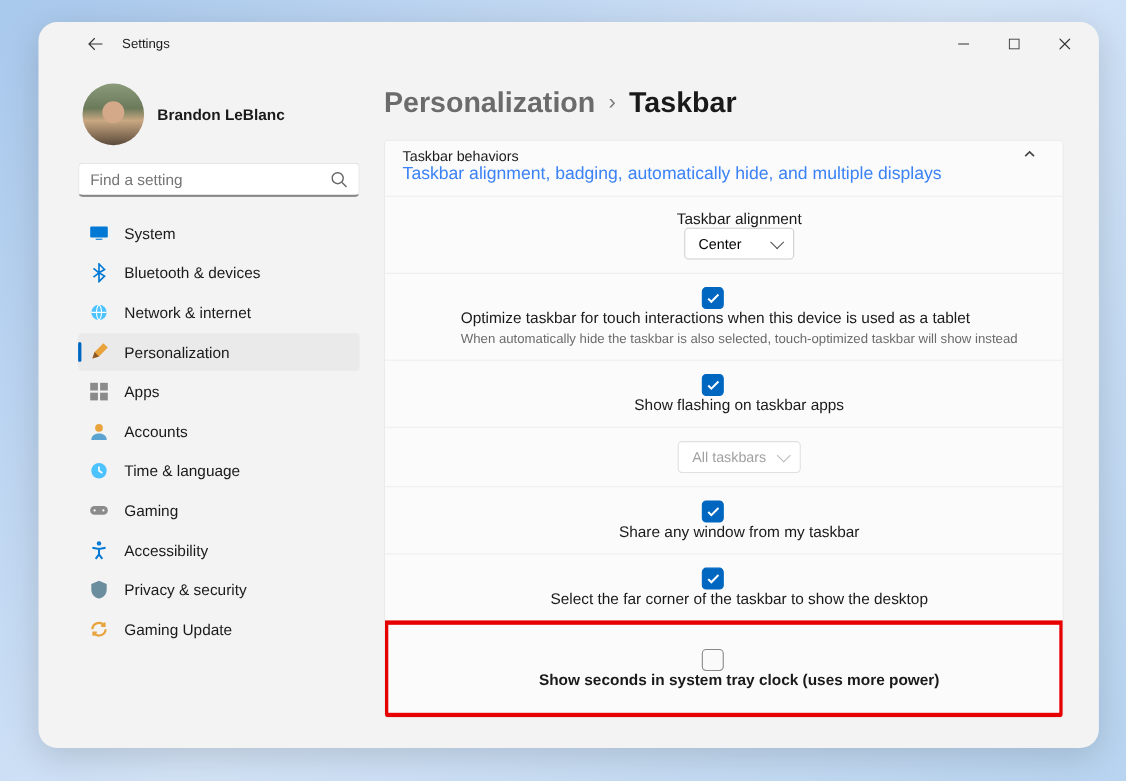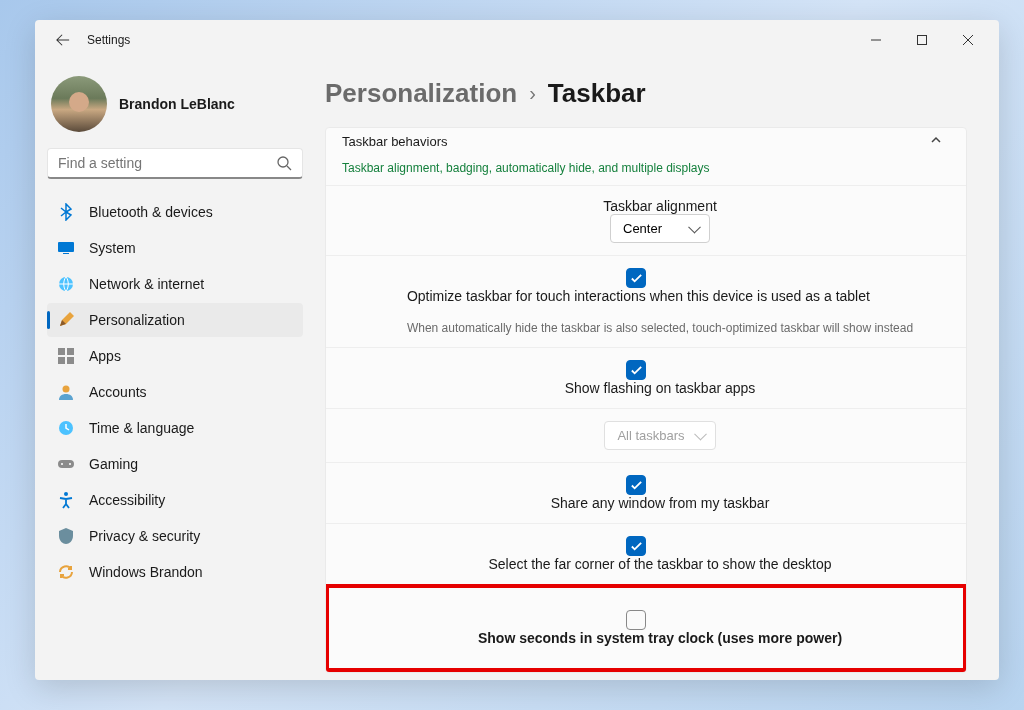--- a/index.html
+++ b/index.html
@@ -1,17 +1,17 @@
 <!DOCTYPE html>
 <html><head>
 <meta charset="utf-8">
 <style>
 * { box-sizing: border-box; margin: 0; padding: 0; font-family: "Segoe UI", sans-serif; }
 body { background: linear-gradient(135deg, #a8c8ec 0%, #d4e4f7 50%, #b8d4f0 100%); width: 1024px; height: 710px; overflow: hidden; position: relative; }
-.window { position: absolute; top: 20px; left: 35px; right: 25px; bottom: 30px; background: #f3f3f3; border-radius: 4px; box-shadow: 0 8px 32px rgba(0,0,0,0.15); display: flex; flex-direction: column; overflow: hidden; }
+.window { position: absolute; top: 20px; left: 35px; right: 25px; bottom: 30px; background: #f3f3f3; border-radius: 17px; box-shadow: 0 8px 32px rgba(0,0,0,0.15); display: flex; flex-direction: column; overflow: hidden; padding-left: 24px; }
 .titlebar { height: 40px; display: flex; align-items: center; padding: 0 8px; }
 .back-btn { width: 32px; height: 32px; display: flex; align-items: center; justify-content: center; border-radius: 4px; cursor: pointer; margin-right: 8px; margin-left: 4px; }
 .title-text { font-size: 12px; color: #1a1a1a; }
 .win-controls { margin-left: auto; display: flex; }
 .win-btn { width: 46px; height: 32px; display: flex; align-items: center; justify-content: center; cursor: pointer; }
 .body { flex: 1; display: flex; overflow: hidden; }
 .sidebar { width: 280px; padding: 8px 12px 12px 12px; display: flex; flex-direction: column; overflow-y: auto; }
 .profile { display: flex; align-items: center; padding: 8px 4px 16px 4px; gap: 12px; }
 .avatar { width: 56px; height: 56px; border-radius: 50%; background: linear-gradient(180deg, #8b9a7a 0%, #6b7a5a 40%, #c9a882 60%, #5a4a3a 100%); flex-shrink: 0; position: relative; overflow: hidden; }
 .avatar::after { content: ""; position: absolute; top: 28%; left: 50%; transform: translateX(-50%); width: 20px; height: 20px; background: #d4a989; border-radius: 50%; }
@@ -26,26 +26,26 @@
 .nav-ico { width: 18px; height: 18px; display: flex; align-items: center; justify-content: center; flex-shrink: 0; }
 .content { flex: 1; padding: 0 32px 20px 10px; overflow-y: auto; }
 .crumbs { display: flex; align-items: center; gap: 12px; padding: 18px 0 18px 0; }
 .crumb { font-size: 26px; font-weight: 600; color: #6b6b6b; cursor: pointer; }
 .crumb.current { color: #1a1a1a; }
 .crumb-sep { font-size: 20px; color: #777; }
 .panel { background: #fbfbfb; border: 1px solid #eaeaea; border-radius: 4px; overflow: hidden; }
 .panel-head { padding: 6px 16px 10px 16px; display: flex; align-items: flex-start; border-bottom: 1px solid #eee; }
 .panel-head-txt { flex: 1; }
 .panel-head-title { font-size: 13px; color: #1a1a1a; }
-.panel-head-sub { font-size: 12px; color: #15803d; margin-top: 12px; }
+.panel-head-sub { font-size: 16px; color: #3b82f6; margin-top: 1px; }
 .chev { width: 28px; display: flex; align-items: center; justify-content: center; color: #444; cursor: pointer; }
 .row { display: flex; align-items: center; padding: 12px 16px 12px 44px; border-bottom: 1px solid #eee; min-height: 48px; flex-direction: column; }
 .row:last-child { border-bottom: none; }
 .row-label { flex: 1; font-size: 14px; color: #1a1a1a; }
-.row-sub { font-size: 12px; color: #6b6b6b; margin-top: 17px; }
+.row-sub { font-size: 12px; color: #6b6b6b; margin-top: 4px; }
 .row.disabled .row-label, .row.disabled .row-sub { color: #a0a0a0; }
 .select { border: 1px solid #d0d0d0; border-radius: 4px; padding: 6px 30px 6px 12px; font-size: 13px; background: #fff; position: relative; cursor: pointer; min-width: 100px; }
 .select::after { content: ""; position: absolute; right: 10px; top: 50%; width: 8px; height: 8px; border-right: 1.5px solid #555; border-bottom: 1.5px solid #555; transform: translateY(-70%) rotate(45deg); }
 .select.disabled { color: #a0a0a0; border-color: #e0e0e0; }
 .select.disabled::after { border-color: #bbb; }
 .checkbox { width: 20px; height: 20px; border-radius: 4px; margin-right: 14px; flex-shrink: 0; display: flex; align-items: center; justify-content: center; cursor: pointer; margin-left: -34px; }
 .checkbox.checked { background: #0067c0; border: 1px solid #0067c0; }
 .checkbox.unchecked { background: #fafafa; border: 1.5px solid #888; }
 .checkbox.disabled { background: #f0f0f0; border: 1.5px solid #ccc; cursor: default; }
 .checkbox svg { width: 13px; height: 13px; color: #fff; }
@@ -98,33 +98,33 @@
         <input type="text" placeholder="Find a setting" style="">
         <svg class="search-icon" viewBox="0 0 16 16">
             <circle cx="7" cy="7" r="5" stroke="#666" fill="none" stroke-width="1.3"></circle>
             <path d="M11 11l4 4" stroke="#666" stroke-width="1.3"></path>
           </svg>
       </div>
       <ul class="nav">
         <li class="nav-item">
           <span class="nav-ico">
               <svg width="18" height="18" viewBox="0 0 18 18">
-                <path d="M9 1v16l5-5-5-3 5-3-5-5zM4 5l5 4M4 13l5-4" stroke="#0078d4" stroke-width="1.5" fill="none"></path>
-              </svg>
-            </span>
-          <span>Bluetooth &amp; devices</span>
-        </li>
-        <li class="nav-item">
-          <span class="nav-ico">
-              <svg width="18" height="18" viewBox="0 0 18 18">
                 <rect x="1" y="3" width="16" height="10" rx="1" fill="#0078d4"></rect>
                 <rect x="6" y="14" width="6" height="1" fill="#0078d4"></rect>
               </svg>
             </span>
           <span>System</span>
+        </li>
+        <li class="nav-item">
+          <span class="nav-ico">
+              <svg width="18" height="18" viewBox="0 0 18 18">
+                <path d="M9 1v16l5-5-5-3 5-3-5-5zM4 5l5 4M4 13l5-4" stroke="#0078d4" stroke-width="1.5" fill="none"></path>
+              </svg>
+            </span>
+          <span>Bluetooth &amp; devices</span>
         </li>
         <li class="nav-item">
           <span class="nav-ico">
               <svg width="18" height="18" viewBox="0 0 18 18">
                 <circle cx="9" cy="9" r="7" fill="#4cc2ff"></circle>
                 <path d="M2 9h14M9 2c3 3 3 11 0 14M9 2c-3 3-3 11 0 14" stroke="#fff" stroke-width="1" fill="none"></path>
               </svg>
             </span>
           <span>Network &amp; internet</span>
         </li>
@@ -193,21 +193,21 @@
             </span>
           <span>Privacy &amp; security</span>
         </li>
         <li class="nav-item">
           <span class="nav-ico">
               <svg width="18" height="18" viewBox="0 0 18 18">
                 <path d="M3 9a6 6 0 0 1 11-3M15 9a6 6 0 0 1-11 3" stroke="#e8a33d" stroke-width="2" fill="none"></path>
                 <path d="M14 3v3h-3M4 15v-3h3" stroke="#e8a33d" stroke-width="2" fill="none"></path>
               </svg>
             </span>
-          <span>Windows Brandon</span>
+          <span>Gaming Update</span>
         </li>
       </ul>
     </div>
 
     <div class="content">
       <div class="crumbs">
         <span class="crumb">Personalization</span>
         <span class="crumb-sep">›</span>
         <span class="crumb current">Taskbar</span>
       </div>

